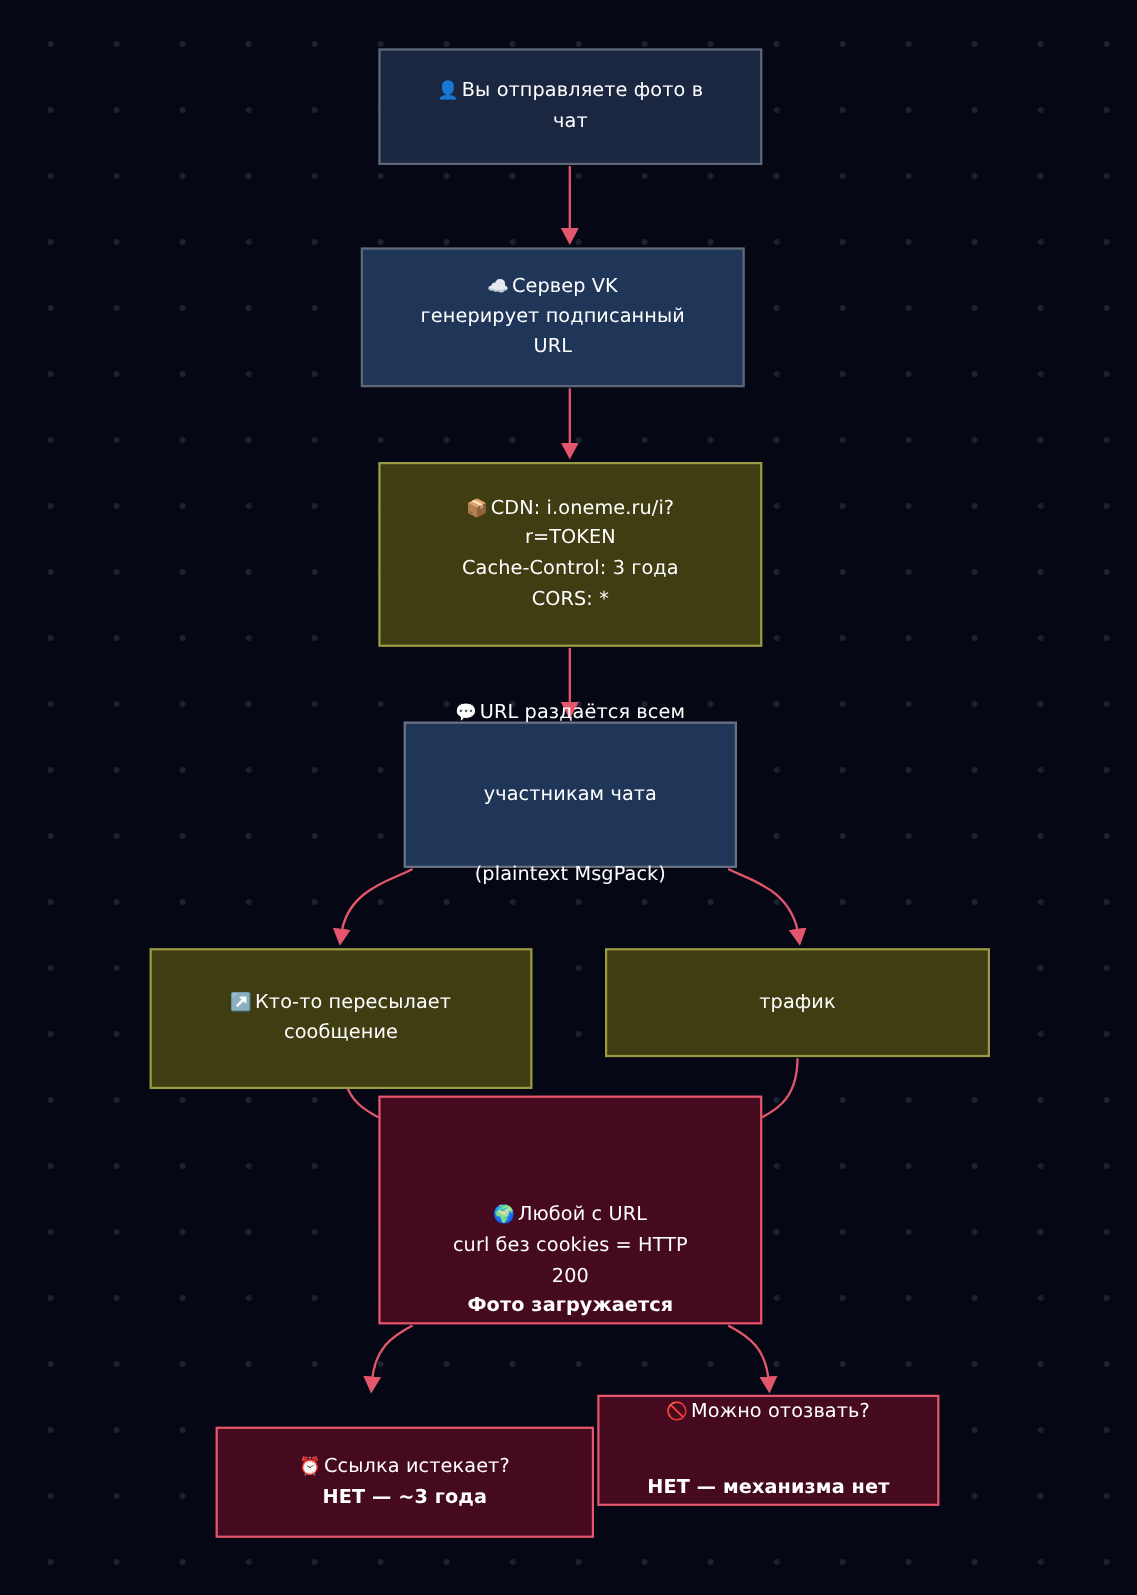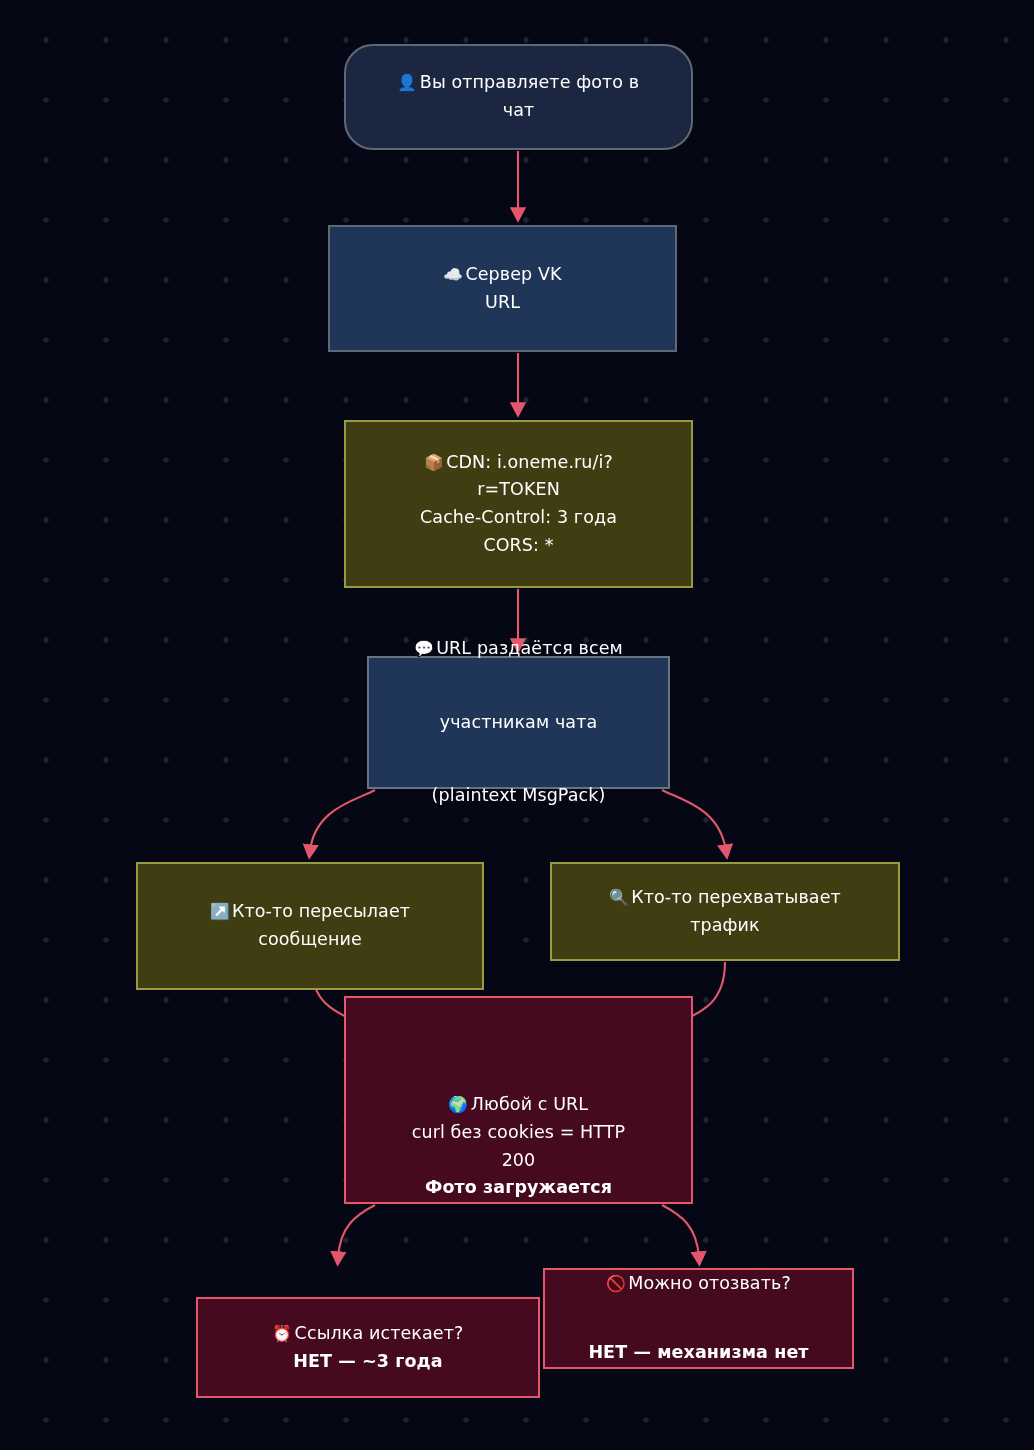--- a/index.html
+++ b/index.html
@@ -55,21 +55,21 @@
   }
 
   
   .n-navy   { background: #1b2740; border-color: #5f6877; }
   .n-blue   { background: #203659; border-color: #5f6877; }
   .n-olive  { background: #403d13; border-color: #9a9a44; }
   .n-steel  { background: #203659; border-color: #6a7382; }
   .n-crimson{ background: #450a1f; border-color: #e4566c; }
 
   
-  #node-send      { left: 344px;  top: 44px;   width: 349px; height: 106px; border-radius: 29px; }
+  #node-send      { left: 344px;  top: 44px;   width: 349px; height: 106px; }
   #node-server    { left: 328px;  top: 225px;  width: 349px; height: 127px; }
   #node-cdn       { left: 344px;  top: 420px;  width: 349px; height: 168px; }
   #node-distrib   { left: 367px;  top: 656px;  width: 303px; height: 133px; gap: 46px; }
   #node-forward   { left: 136px;  top: 862px;  width: 348px; height: 128px;  }
   #node-intercept { left: 550px;  top: 862px;  width: 350px; height: 99px;  }
   #node-anyone    { left: 344px;  top: 996px; width: 349px; height: 208px; justify-content: flex-end; }
   #node-expire    { left: 196px;  top: 1297px; width: 344px; height: 101px; }
   #node-revoke    { left: 543px;  top: 1268px; width: 311px; height: 101px; justify-content: space-between; }
 </style>
 </head>
@@ -96,20 +96,21 @@
     </g>
   </svg>
 
   <div class="node n-navy" id="node-send">
     <span class="ln"><span class="emoji">👤</span><span>Вы отправляете фото в</span></span>
     <span class="ln">чат</span>
   </div>
 
   <div class="node n-blue" id="node-server">
     <span class="ln"><span class="emoji">☁️</span><span>Сервер VK</span></span>
+    <span class="ln">генерирует подписанный</span>
     <span class="ln">URL</span>
   </div>
 
   <div class="node n-olive" id="node-cdn">
     <span class="ln"><span class="emoji">📦</span><span>CDN: i.oneme.ru/i?</span></span>
     <span class="ln">r=TOKEN</span>
     <span class="ln">Cache-Control: 3 года</span>
     <span class="ln">CORS: *</span>
   </div>
 
@@ -118,21 +119,20 @@
     <span class="ln">участникам чата</span>
     <span class="ln">(plaintext MsgPack)</span>
   </div>
 
   <div class="node n-olive" id="node-forward">
     <span class="ln"><span class="emoji">↗️</span><span>Кто-то пересылает</span></span>
     <span class="ln">сообщение</span>
   </div>
 
   <div class="node n-olive" id="node-intercept">
-    <span class="ln"><span class="emoji">🔍</span><span>Кто-то перехватывает</span></span>
     <span class="ln">трафик</span>
   </div>
 
   <div class="node n-crimson" id="node-anyone">
     <span class="ln"><span class="emoji">🌍</span><span>Любой с URL</span></span>
     <span class="ln">curl без cookies = HTTP</span>
     <span class="ln">200</span>
     <span class="ln bold">Фото загружается</span>
   </div>
 

